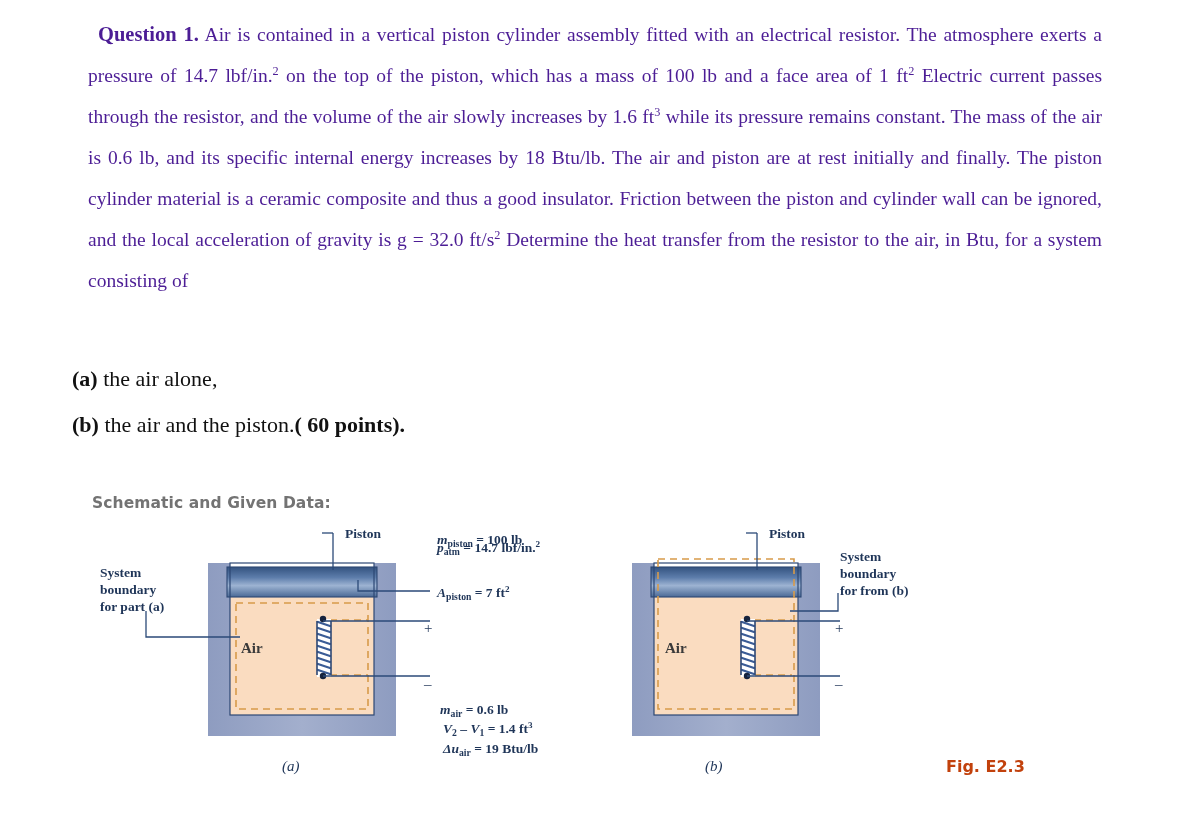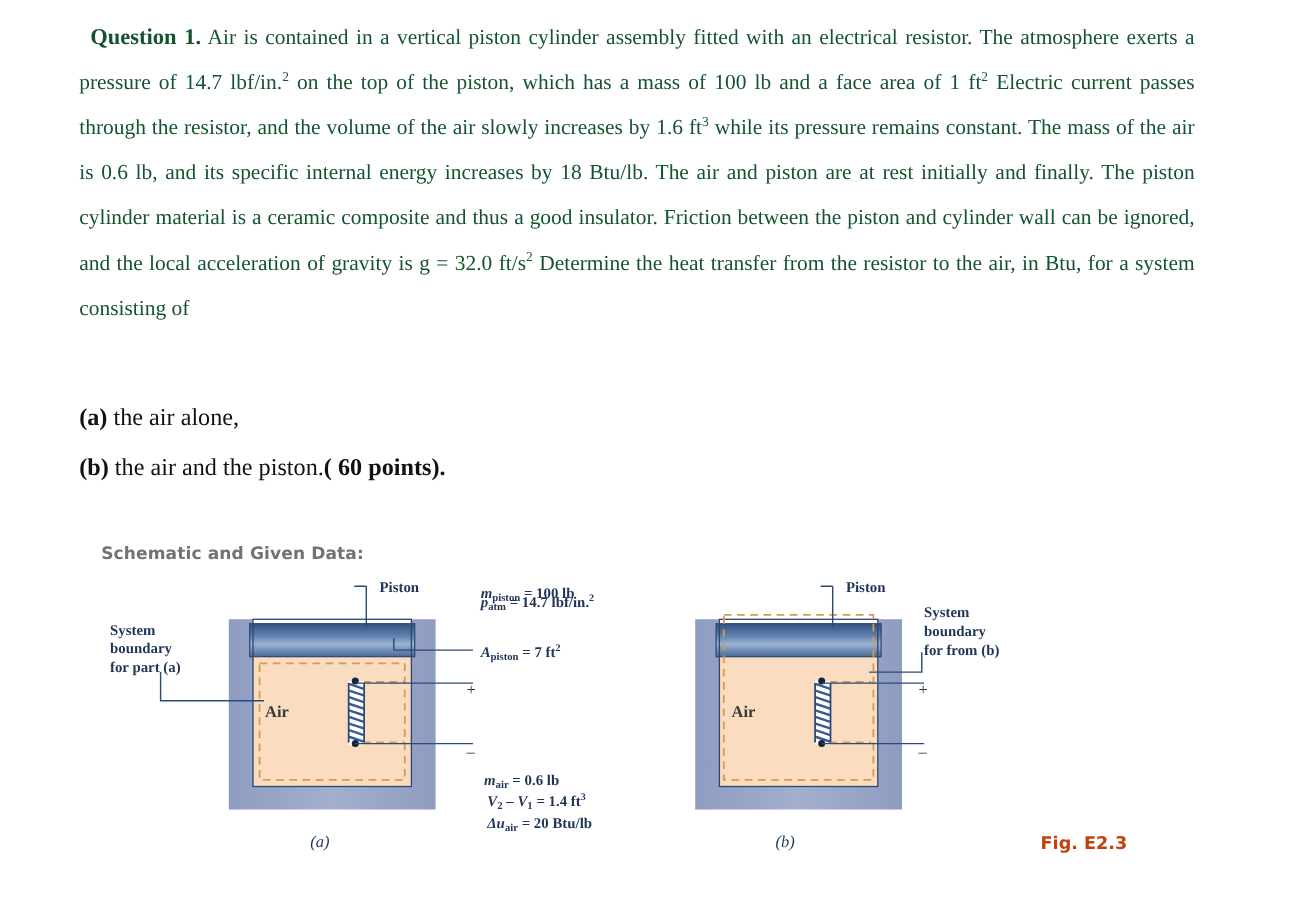--- a/index.html
+++ b/index.html
@@ -12,27 +12,27 @@
     height: 828px;
     position: relative;
     font-family: "Liberation Serif", "DejaVu Serif", serif;
     color: #000000;
     overflow: hidden;
   }
 
   
   .qblock {
     position: absolute;
-    left: 72px;
+    left: 88px;
     top: 14px;
     width: 1014px;
     font-size: 19.5px;
     line-height: 41px;
     text-align: justify;
-    color: #14532d;
+    color: #4c1d95;
   }
   .qblock .lead {
     font-weight: bold;
     font-size: 20.5px;
     margin-left: 10px;
   }
   sup {
     font-size: 0.63em;
     vertical-align: super;
     line-height: 0;
@@ -275,18 +275,18 @@
 <div class="eqn" style="left:440px; top:700px;">
   <i>m</i><sub>air</sub>
   <span>= 0.6 lb</span>
 </div>
 <div class="eqn" style="left:443px; top:719px;">
   <i>V</i><sub>2</sub><span> – </span><i>V</i><sub>1</sub>
   <span>= 1.4 ft</span><sup>3</sup>
 </div>
 <div class="eqn" style="left:443px; top:739px;">
   <i>Δu</i><sub>air</sub>
-  <span>= 20 Btu/lb</span>
+  <span>= 19 Btu/lb</span>
 </div>
 
 <div class="fig-caption" id="cap-a">(a)</div>
 <div class="fig-caption" id="cap-b">(b)</div>
 <div class="fig-number">Fig. E2.3</div>
 
 </body></html>

